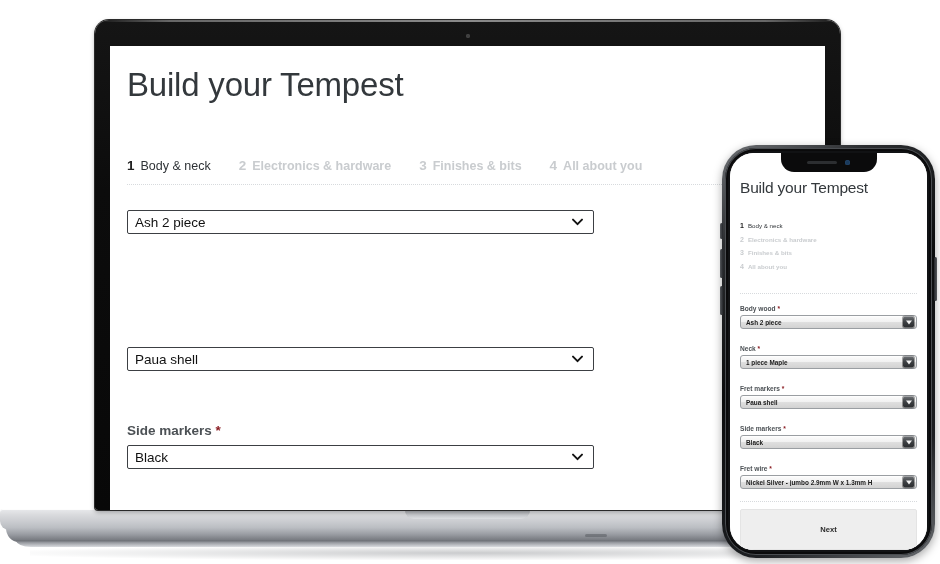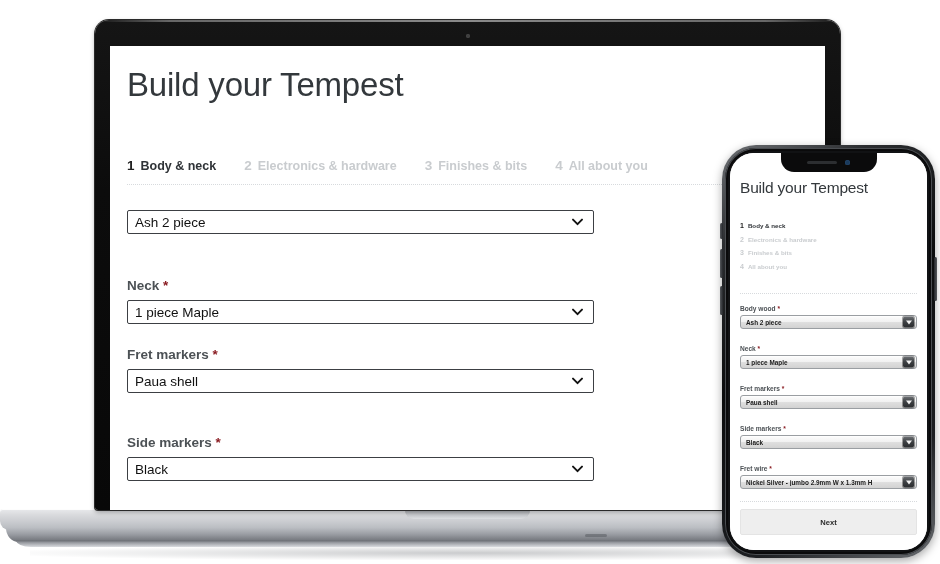--- a/index.html
+++ b/index.html
@@ -132,21 +132,21 @@
     font-weight: 400;
     color: #33383c;
     letter-spacing: -.2px;
   }
 
   .steps { display: flex; }
   .step { display: flex; align-items: baseline; }
   .step-num { font-weight: 700; }
   .step-label { }
   .step.active .step-num { color: #222; }
-  .step.active .step-label { color: #2f3337; font-weight: 700; }
+  .step.active .step-label { color: #2f3337; font-weight: 400; }
   .step.inactive .step-num { color: #c9cccf; }
   .step.inactive .step-label { color: #c9cccf; font-weight: 600; }
 
   .divider {
     border: 0;
     border-top: 1px dotted #d7dadd;
   }
 
   .field-label {
     font-weight: 700;
@@ -302,21 +302,21 @@
     width: 0; height: 0;
     border-left: 3px solid transparent;
     border-right: 3px solid transparent;
     border-top: 4px solid #f2f2f2;
   }
   .next-btn {
     position: absolute;
     left: 10px;
     top: 356px;
     width: 177px;
-    height: 26px;
+    height: 41px;
     background: #eeeeee;
     border: 1px solid #e4e4e4;
     border-radius: 2px;
     display: flex;
     align-items: center;
     justify-content: center;
     font-size: 7.6px;
     font-weight: 700;
     color: #2b2b2b;
     cursor: pointer;
@@ -372,45 +372,33 @@
             <div class="d-select">
               <span class="val">Ash 2 piece</span>
               <span class="d-chev">
                 <svg width="11" height="8" viewBox="0 0 11 8">
                     <path d="M1 1.6 L5.5 6.2 L10 1.6" fill="none" stroke="#111" stroke-width="1.9" stroke-linecap="round" stroke-linejoin="round"></path>
                   </svg>
               </span>
             </div>
           </div>
 
-          <div class="fld" style="top:232px;">
-            <label class="field-label"><span>Neck</span> <span class="req">*</span></label>
-            <div class="d-select">
-              <span class="val">1 piece Maple</span>
-              <span class="d-chev">
-                <svg width="11" height="8" viewBox="0 0 11 8">
-                    <path d="M1 1.6 L5.5 6.2 L10 1.6" fill="none" stroke="#111" stroke-width="1.9" stroke-linecap="round" stroke-linejoin="round"></path>
-                  </svg>
-              </span>
-            </div>
-          </div>
 
           <div class="fld" style="top:301px;">
-            <label class="field-label"><span>Fret markers</span> <span class="req">*</span></label>
             <div class="d-select">
               <span class="val">Paua shell</span>
               <span class="d-chev">
                 <svg width="11" height="8" viewBox="0 0 11 8">
                     <path d="M1 1.6 L5.5 6.2 L10 1.6" fill="none" stroke="#111" stroke-width="1.9" stroke-linecap="round" stroke-linejoin="round"></path>
                   </svg>
               </span>
             </div>
           </div>
 
-          <div class="fld" style="top:389px;">
+          <div class="fld" style="top:377px;">
             <label class="field-label"><span>Side markers</span> <span class="req">*</span></label>
             <div class="d-select">
               <span class="val">Black</span>
               <span class="d-chev">
                 <svg width="11" height="8" viewBox="0 0 11 8">
                     <path d="M1 1.6 L5.5 6.2 L10 1.6" fill="none" stroke="#111" stroke-width="1.9" stroke-linecap="round" stroke-linejoin="round"></path>
                   </svg>
               </span>
             </div>
           </div>

